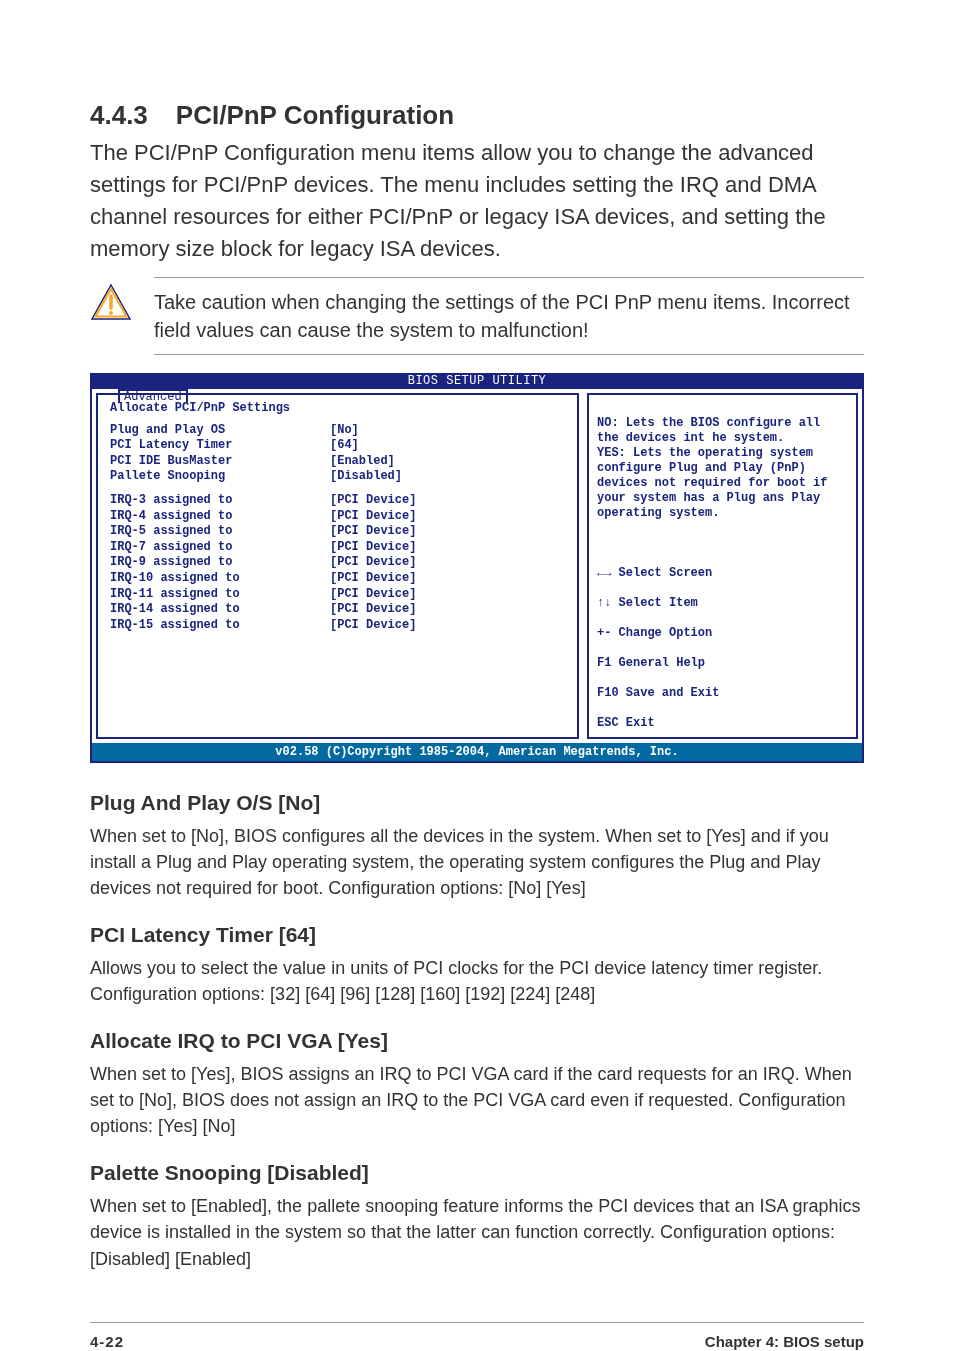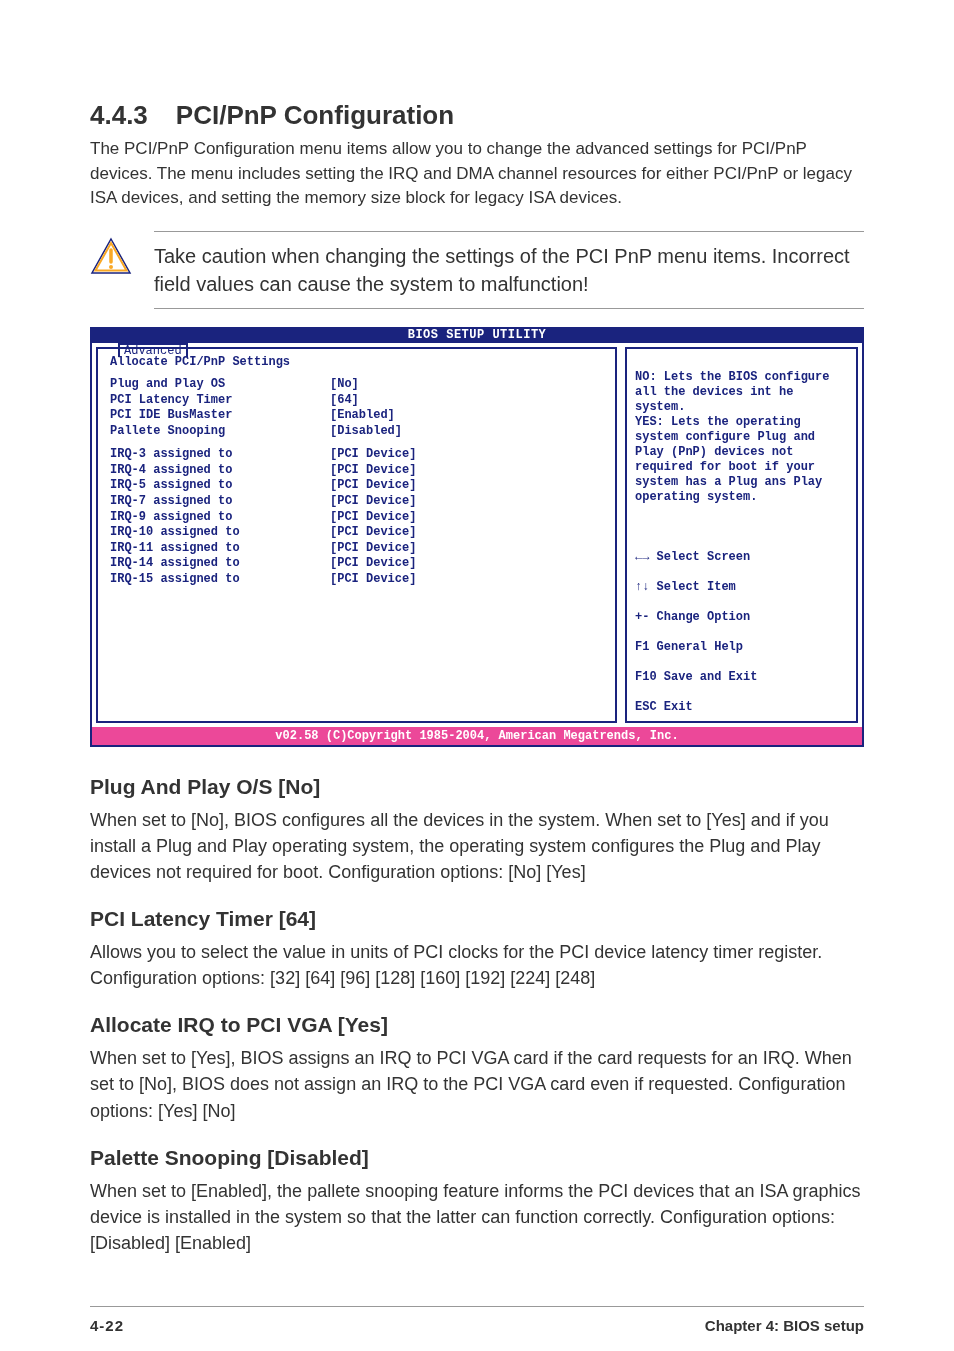--- a/index.html
+++ b/index.html
@@ -13,24 +13,24 @@
     .section-title {
       font-size: 26px;
       font-weight: bold;
       color: #333;
       margin-bottom: 6px;
     }
     .section-title .num {
       margin-right: 28px;
     }
     .intro-para {
-      font-size: 17px;
+      font-size: 22px;
       line-height: 1.45;
       color: #333;
-      margin-bottom: 20px;
+      margin-bottom: 12px;
     }
     .caution-box {
       display: flex;
       align-items: flex-start;
       gap: 22px;
       margin-bottom: 18px;
     }
     .caution-icon {
       flex-shrink: 0;
       margin-top: 6px;
@@ -55,21 +55,21 @@
     }
     .bios-titlebar {
       background: #1a237e;
       color: #fff;
       text-align: center;
       position: relative;
       padding-bottom: 2px;
       line-height: 1;
     }
     .bios-titlebar .title-text {
-      font-weight: bold;
+      font-weight: normal;
       letter-spacing: 0.5px;
     }
     .bios-tab {
       position: absolute;
       left: 26px;
       top: 14px;
       background: #fff;
       color: #1a237e;
       padding: 0px 4px;
       border: 2px solid #1a237e;
@@ -80,41 +80,41 @@
       align-items: stretch;
     }
     .bios-left {
       flex: 1;
       border: 2px solid #1a237e;
       margin: 4px;
       padding: 6px 12px 10px 12px;
       position: relative;
     }
     .bios-right {
-      width: 233px;
+      width: 271px;
       border: 2px solid #1a237e;
       margin: 4px;
       padding: 6px 8px;
       line-height: 1.25;
       font-weight: bold;
       white-space: pre-line;
     }
     .bios-subtitle {
       font-weight: bold;
       margin-bottom: 8px;
     }
     .bios-row {
       display: flex;
       font-weight: bold;
       line-height: 1.3;
     }
     .bios-row .lbl { width: 220px; }
     .bios-gap { height: 8px; }
     .bios-footer {
-      background: #ec4899;
+      background: #0369a1;
       color: #fff;
       text-align: center;
       padding: 2px 0;
       font-weight: bold;
     }
     .arrows-lr {
       display: inline-block;
       font-weight: bold;
     }
     .arrows-ud {

